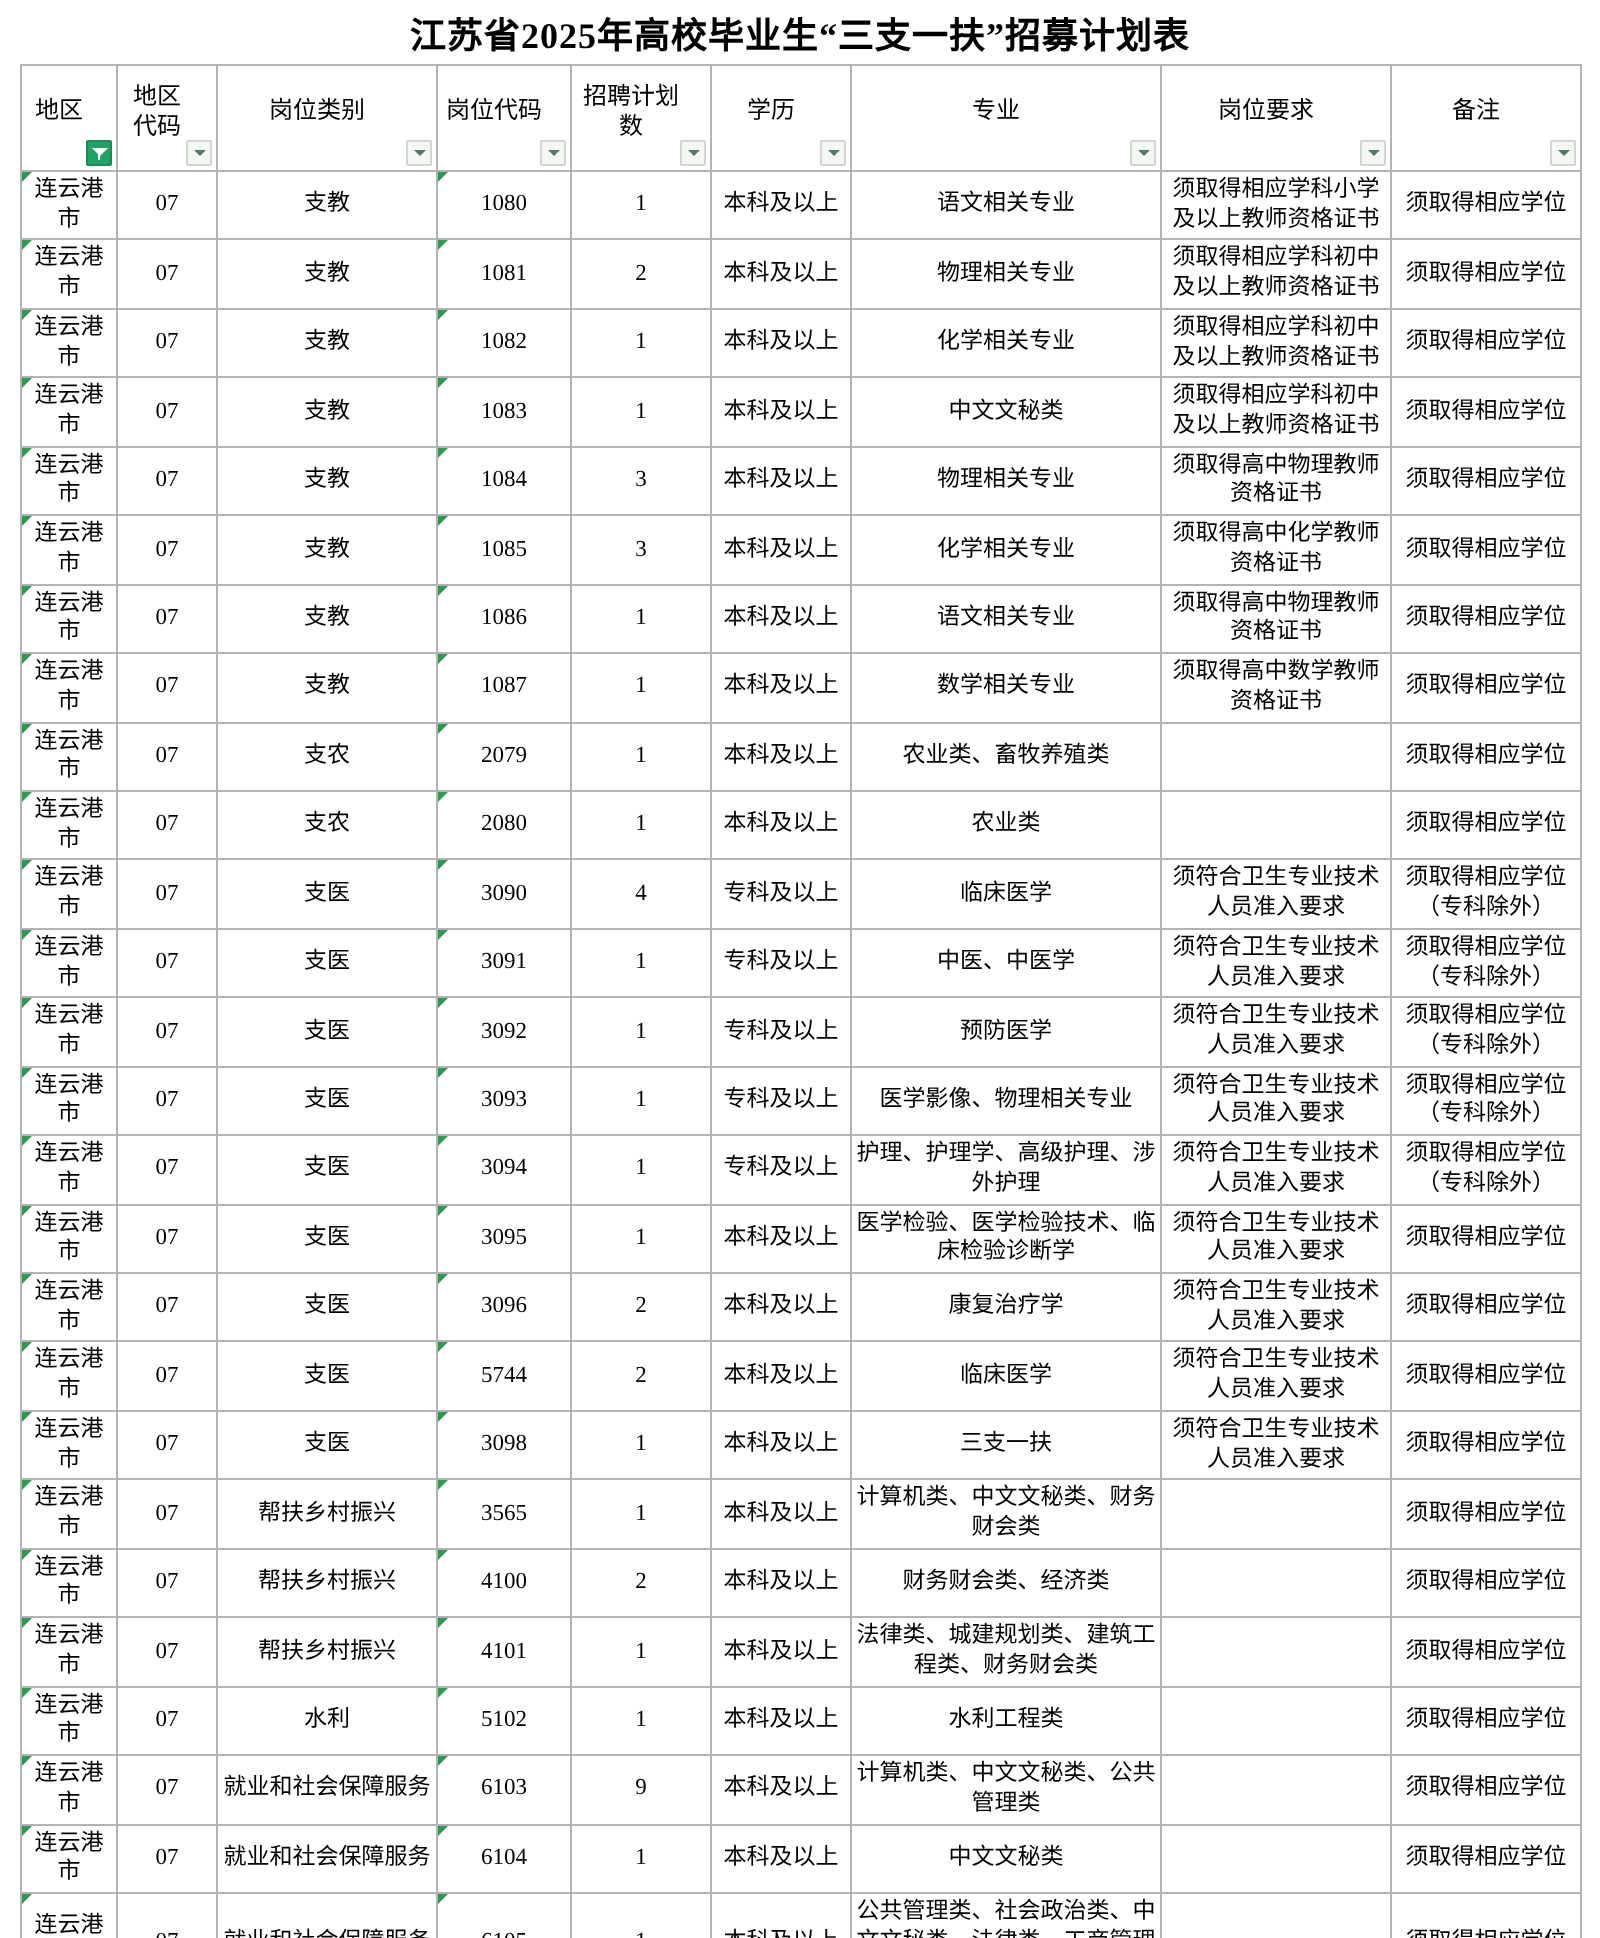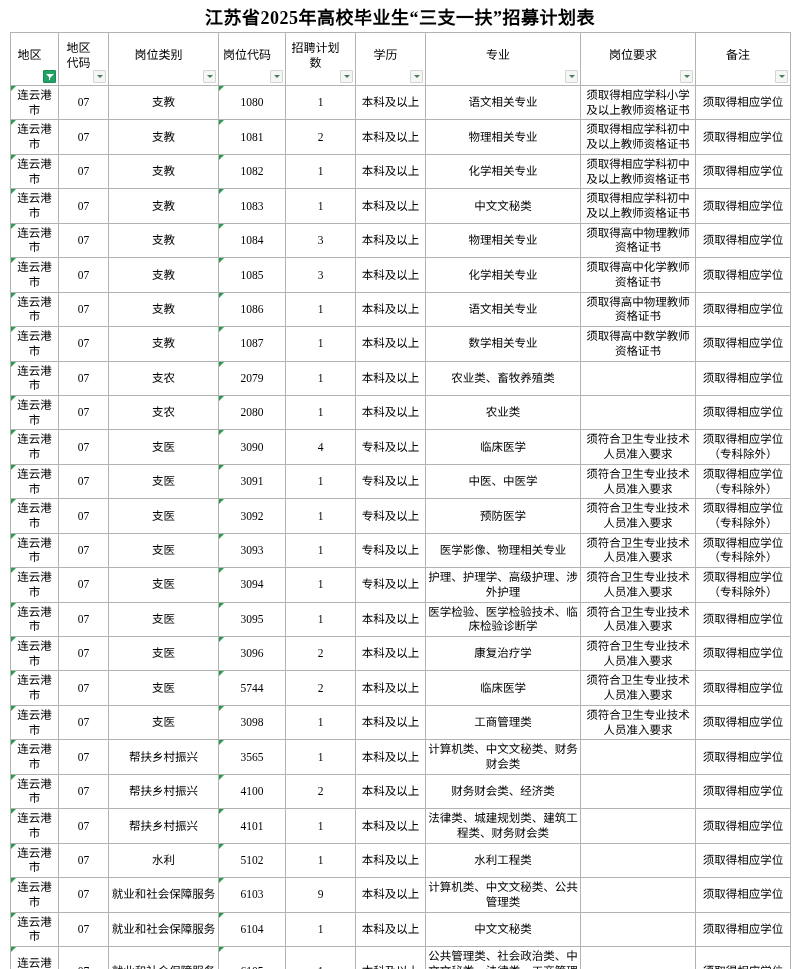--- a/index.html
+++ b/index.html
@@ -759,21 +759,21 @@
           <td class="flag">
             <span class="cell-text">3098</span>
           </td>
           <td>
             <span class="cell-text">1</span>
           </td>
           <td>
             <span class="cell-text">本科及以上</span>
           </td>
           <td>
-            <span class="cell-text">工商管理类</span>
+            <span class="cell-text">三支一扶</span>
           </td>
           <td>
             <span class="cell-text">须符合卫生专业技术人员准入要求</span>
           </td>
           <td>
             <span class="cell-text">须取得相应学位</span>
           </td>
         </tr>
         <tr>
           <td class="flag">

